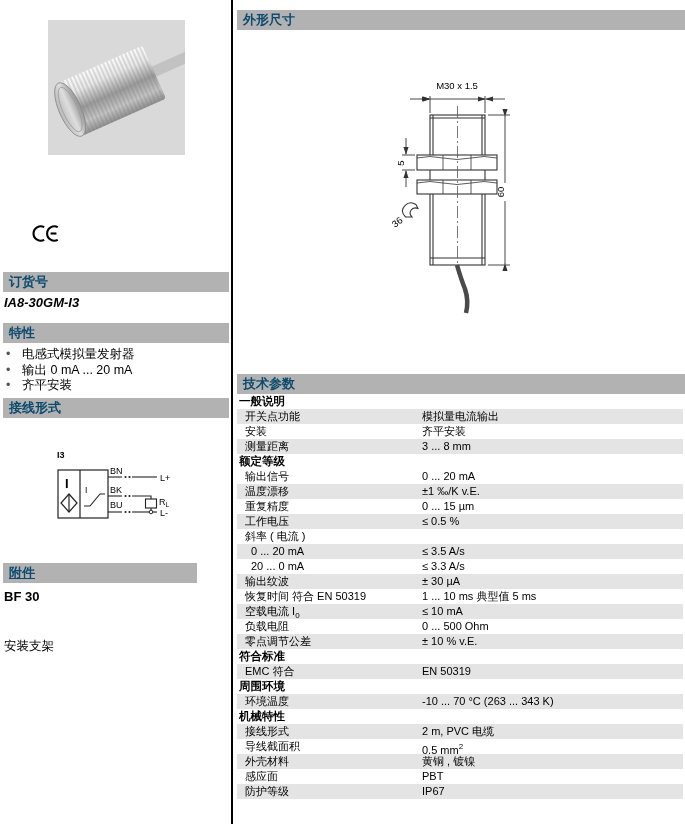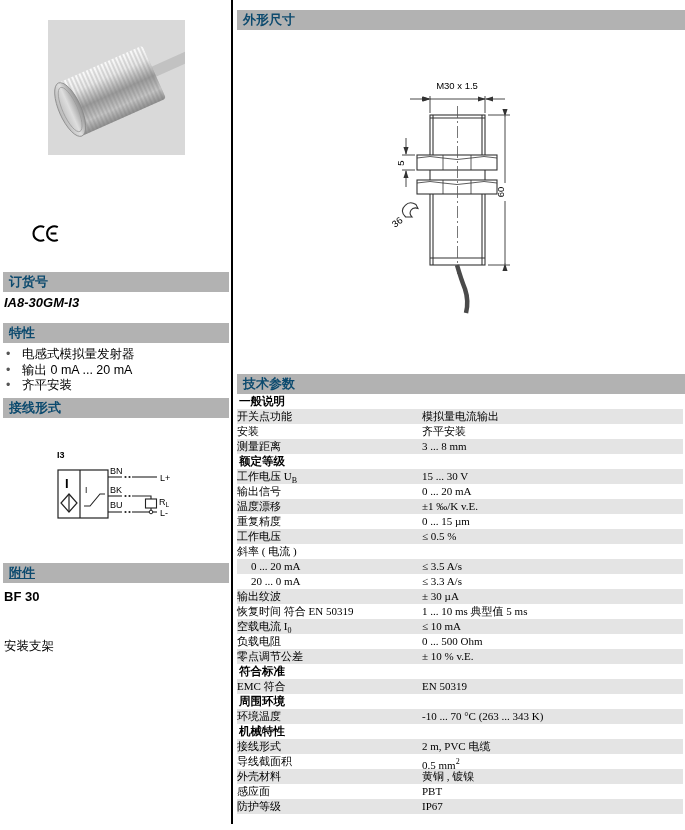--- a/index.html
+++ b/index.html
@@ -19,23 +19,23 @@
   .ce { position:absolute; left:32px; top:224px; }
   .ordnum { position:absolute; left:4px; top:295px; font-size:13px; font-weight:bold;font-style:italic; }
   .features-list { position:absolute; left:6px; top:347px; font-size:12.5px; line-height:15.5px; }
   .features-list .feat { display:flex; }
   .features-list .bullet { width:16px; color:#555; }
   .acc-model { position:absolute; left:4px; top:589px; font-size:13px; font-weight:bold; }
   .acc-desc  { position:absolute; left:4px; top:638px; font-size:12.5px; }
 
   
   .tech-table { position:absolute; left:237px; top:394px; width:446px; }
-  .trow { display:flex; height:15px; font-size:11px; line-height:15px;font-family:Liberation Serif, serif; }
+  .trow { display:flex; height:15px; font-size:11px; line-height:15px; }
   .trow.stripe { background:var(--stripe,#e4e4e4); }
-  .trow .lab { width:185px; white-space:nowrap; }
+  .trow .lab { width:185px; padding-left:8px; white-space:nowrap; }
   .trow.ind .lab { padding-left:14px; }
   .trow .val { flex:1; white-space:nowrap; }
   .trow.sec { font-weight:bold; font-size:11.5px; }
   .trow.sec .lab { padding-left:2px; width:auto; }
   sub { font-size:8px; } sup { font-size:8px; }
 
   svg text { font-family:"Liberation Sans","DejaVu Sans",sans-serif; }
   .dimdraw { position:absolute; left:372px; top:58px; }
   .conndraw { position:absolute; left:30px; top:446px; }
 </style>
@@ -146,21 +146,21 @@
           <line x1="102" y1="66" x2="127" y2="66"></line>
         <line x1="121" y1="62" x2="121" y2="64"></line>
       </g>
       <circle cx="95.5" cy="66" r="1.1" fill="#222"></circle>
         <circle cx="99.5" cy="66" r="1.1" fill="#222"></circle>
       <circle cx="121" cy="66" r="1.8" fill="#fff" stroke="#222" stroke-width="1"></circle>
       <text x="130" y="69.5" font-size="9">L-</text>
     </svg>
   </div>
 
-  <div class="bar" style="left:3px; top:563px; width:226px;text-decoration:underline;">附件</div>
+  <div class="bar" style="left:3px; top:563px; width:194px;text-decoration:underline;">附件</div>
   <div class="acc-model">BF 30</div>
   <div class="acc-desc">安装支架</div>
 
   <div class="bar" style="left:237px; top:10px; width:448px;">外形尺寸</div>
 
   <div class="dimdraw">
     <svg width="215" height="258" viewBox="0 0 215 258">
       <defs>
         <marker id="arr" markerWidth="9" markerHeight="7" refX="8" refY="3.5" orient="auto">
           <polygon points="0,0.6 9,3.5 0,6.4" fill="#333"></polygon>
@@ -244,24 +244,20 @@
         <span class="val">齐平安装</span>
       </div>
       <div class="trow stripe">
         <span class="lab">测量距离</span>
         <span class="val">3 ... 8 mm</span>
       </div>
       <div class="trow sec">
         <span class="lab">额定等级</span>
         <span class="val"></span>
       </div>
-      <div class="trow stripe">
-        <span class="lab">工作电压  U<sub>B</sub></span>
-        <span class="val">15 ... 30 V</span>
-      </div>
       <div class="trow">
         <span class="lab">输出信号</span>
         <span class="val">0 ... 20 mA</span>
       </div>
       <div class="trow stripe">
         <span class="lab">温度漂移</span>
         <span class="val">±1 ‰/K v.E.</span>
       </div>
       <div class="trow">
         <span class="lab">重复精度</span>

